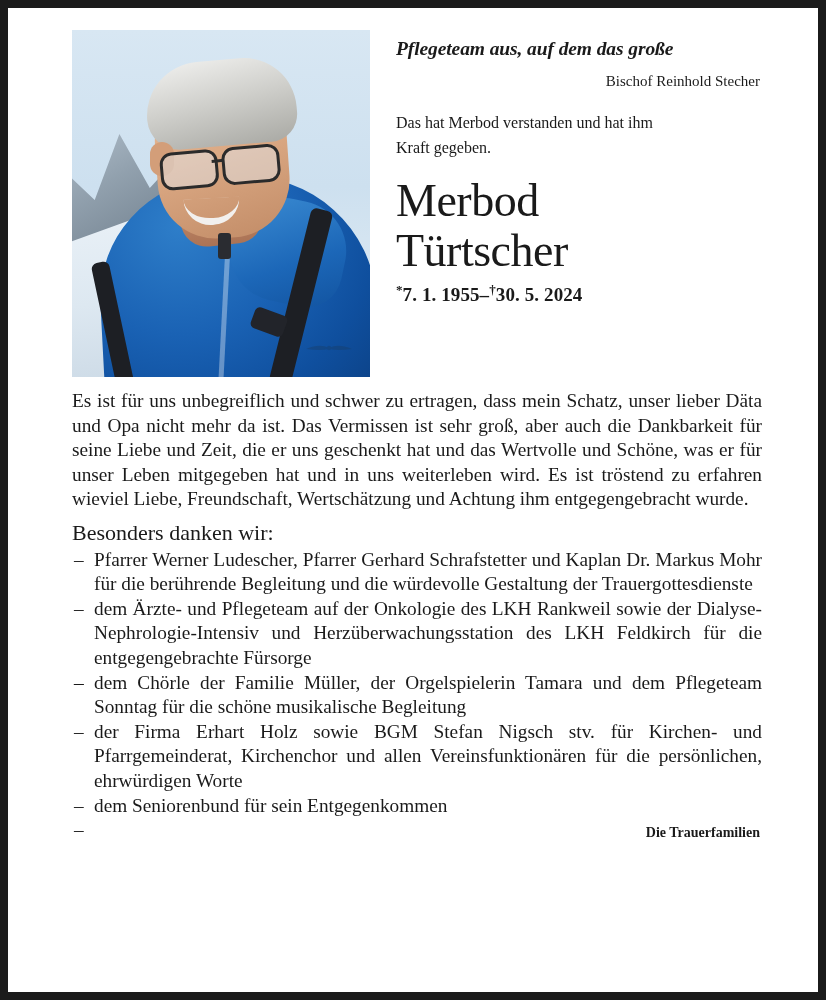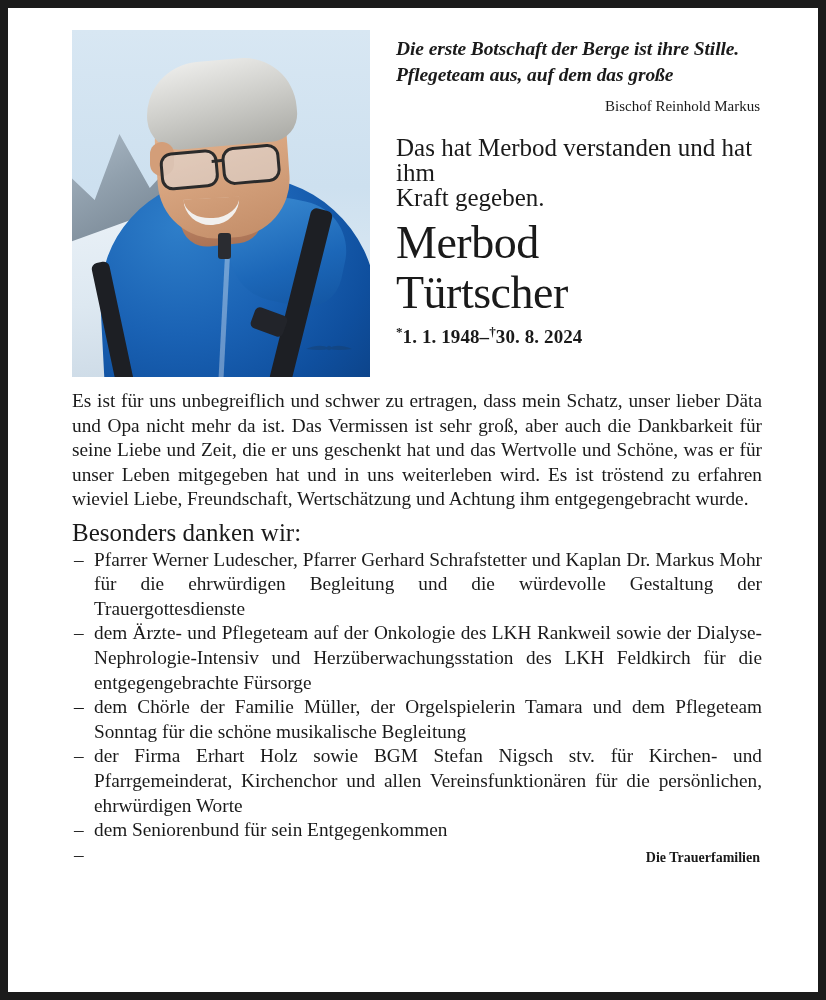--- a/index.html
+++ b/index.html
@@ -207,31 +207,31 @@
 
   .attribution {
     text-align: right;
     font-size: 15px;
     line-height: 22px;
     margin-top: 8px;
     padding-right: 2px;
   }
 
   .lead {
-    font-size: 25px;
+    font-size: 16px;
     line-height: 25px;
     margin-top: 18px;
   }
   .lead-line { display: block; }
 
   .name {
     font-size: 46px;
     line-height: 50px;
     letter-spacing: -0.5px;
-    margin-top: 8px;
+    margin-top: 16px;
     font-weight: normal;
   }
   .name-line { display: block; }
 
   .dates {
     font-weight: bold;
     font-size: 19px;
     line-height: 24px;
     margin-top: 7px;
     letter-spacing: .1px;
@@ -242,21 +242,21 @@
   .body-text {
     margin-top: 12px;
     font-size: 19.3px;
     line-height: 24.6px;
   }
   .para { margin: 0; text-align: justify; }
   .para b { font-weight: bold; }
 
   .subhead {
     margin: 9px 0 2px 0;
-    font-size: 25px;
+    font-size: 22px;
     line-height: 24.6px;
   }
 
   .thanks-list {
     list-style: none;
     margin: 0;
     padding: 0;
     font-size: 19.3px;
     line-height: 24.6px;
   }
@@ -313,52 +313,51 @@
         <div class="ph-clip"></div>
         <svg class="ph-logo" viewBox="0 0 54 16">
           <path d="M4 8 Q18 2 27 7 Q36 2 50 8 Q36 10 27 8 Q18 10 4 8 Z" fill="#1a3a5c"></path>
           <circle cx="27" cy="7" r="2.2" fill="#1a3a5c"></circle>
         </svg>
       </div>
 
       <div class="quote-col">
 
         <div class="quote">
-          <span class="quote-line">Die erste Botschaft der Berge ist ihre Stille.</span>
           <span class="quote-line">Pflegeteam aus, auf dem das große</span>
         </div>
 
-        <div class="attribution">Bischof Reinhold Markus</div>
+        <div class="attribution">Bischof Reinhold Stecher</div>
 
         <div class="lead">
           <span class="lead-line">Das hat Merbod verstanden und hat ihm</span>
           <span class="lead-line">Kraft gegeben.</span>
         </div>
 
         <div class="name">
           <span class="name-line">Merbod</span>
           <span class="name-line">Türtscher</span>
         </div>
 
         <div class="dates">
-          <sup>*</sup><span>1. 1. 1948</span><span>–</span><sup>†</sup><span>30. 8. 2024</span>
+          <sup>*</sup><span>7. 1. 1955</span><span>–</span><sup>†</sup><span>30. 5. 2024</span>
         </div>
 
       </div>
     </div>
 
     <div class="body-text">
 
       <p class="para">Es ist für uns unbegreiflich und schwer zu ertragen, dass mein Schatz, unser lieber Däta und Opa nicht mehr da ist. Das Vermissen ist sehr groß, aber auch die Dankbarkeit für seine Liebe und Zeit, die er uns geschenkt hat und das Wertvolle und Schöne, was er für unser Leben mitgegeben hat und in uns weiterleben wird. Es ist tröstend zu erfahren wieviel Liebe, Freundschaft, Wertschätzung und Achtung ihm entgegengebracht wurde.</p>
 
 
       <p class="subhead">Besonders danken wir:</p>
 
       <ul class="thanks-list">
-        <li><span class="dash">–</span><span>Pfarrer Werner Ludescher, Pfarrer Gerhard Schrafstetter und Kaplan Dr. Markus Mohr für die ehrwürdigen Begleitung und die würdevolle Gestaltung der Trauergottesdienste</span></li>
+        <li><span class="dash">–</span><span>Pfarrer Werner Ludescher, Pfarrer Gerhard Schrafstetter und Kaplan Dr. Markus Mohr für die berührende Begleitung und die würdevolle Gestaltung der Trauergottesdienste</span></li>
         <li><span class="dash">–</span><span>dem Ärzte- und Pflegeteam auf der Onkologie des LKH Rankweil sowie der Dialyse-Nephrologie-Intensiv und Herzüberwachungsstation des LKH Feldkirch für die entgegengebrachte Fürsorge</span></li>
         <li><span class="dash">–</span></li>
         <li><span class="dash">–</span><span>dem Chörle der Familie Müller, der Orgelspielerin Tamara und dem Pflegeteam Sonntag für die schöne musikalische Begleitung</span></li>
         <li><span class="dash">–</span><span>der Firma Erhart Holz sowie BGM Stefan Nigsch stv. für Kirchen- und Pfarrgemeinderat, Kirchenchor und allen Vereinsfunktionären für die persönlichen, ehrwürdigen Worte</span></li>
         <li><span class="dash">–</span><span>dem Seniorenbund für sein Entgegenkommen</span></li>
         <li><span class="dash">–</span></li>
       </ul>
 
       <div class="signature">Die Trauerfamilien</div>
 

